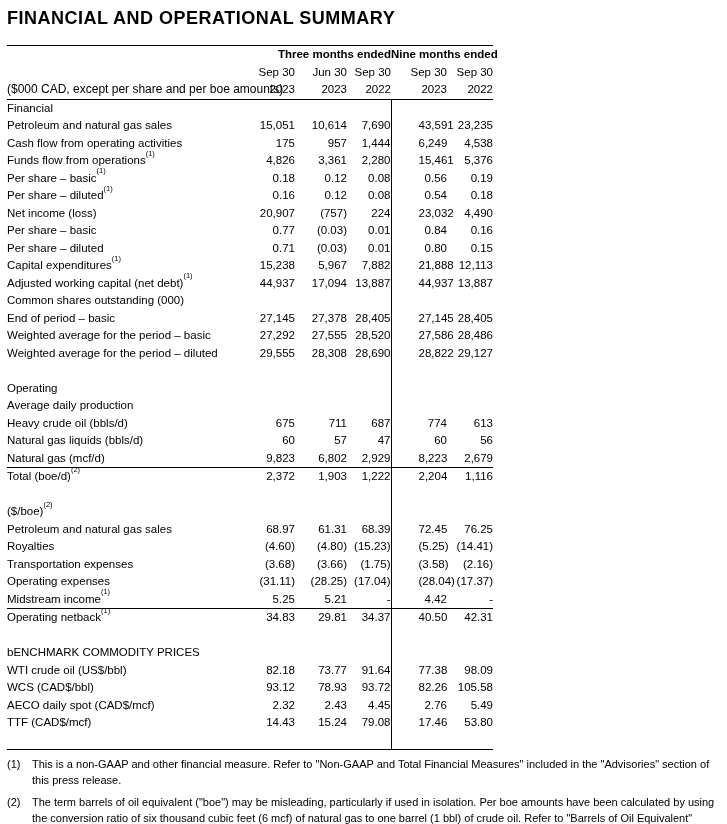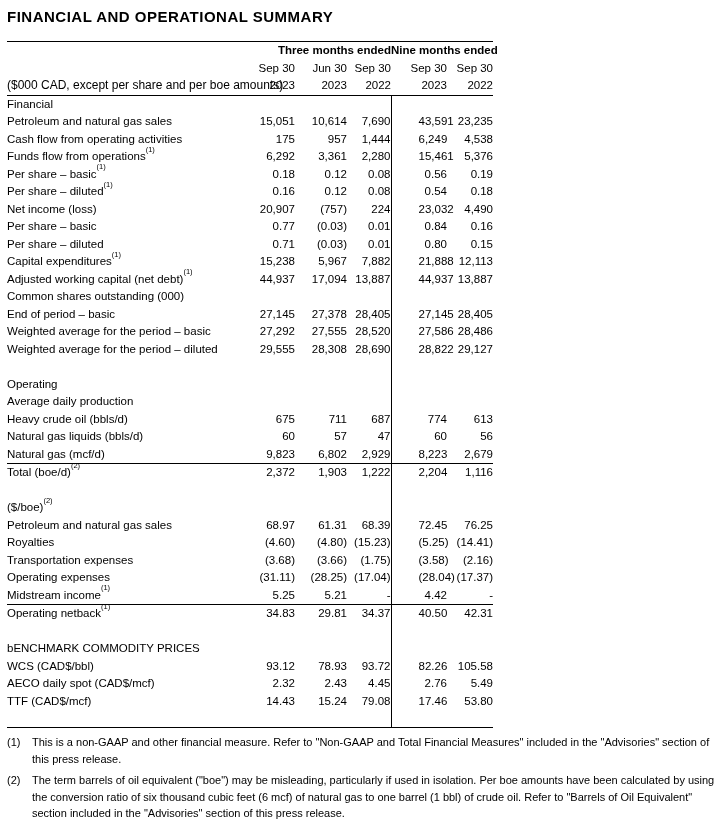--- a/index.html
+++ b/index.html
@@ -4,21 +4,21 @@
 <style>
   * { box-sizing: border-box; margin: 0; padding: 0; }
   html, body {
     width: 727px; height: 824px;
     background: #ffffff; color: #000000;
     font-family: "Liberation Sans", "DejaVu Sans", sans-serif;
     overflow: hidden;
   }
   h1.title {
     margin: 8px 0 16px 7px;
-    font-size: 15px; font-weight: bold; letter-spacing: 0.5px;
+    font-size: 18px; font-weight: bold; letter-spacing: 0.5px;
   }
   table.fin {
     border-collapse: collapse; table-layout: fixed;
     width: 486px; margin: 13px 0 0 7px;
     font-size: 11.5px;
   }
   table.fin td {
     padding: 0; height: 17.5px; line-height: 17.5px;
     vertical-align: middle; white-space: nowrap;
     font-weight: normal;
@@ -105,21 +105,21 @@
       <tr>
         <td class="lbl">Cash flow from operating activities</td>
         <td class="num c1 b">175</td>
         <td class="num c2">957</td>
         <td class="num c3">1,444</td>
         <td class="num c4 b">6,249</td>
         <td class="num c5">4,538</td>
       </tr>
       <tr>
         <td class="lbl">Funds flow from operations<sup class="fnref">(1)</sup></td>
-        <td class="num c1 b">6,292</td>
+        <td class="num c1 b">4,826</td>
         <td class="num c2">3,361</td>
         <td class="num c3">2,280</td>
         <td class="num c4 b">15,461</td>
         <td class="num c5">5,376</td>
       </tr>
       <tr>
         <td class="lbl ind1">Per share – basic<sup class="fnref">(1)</sup></td>
         <td class="num c1 b">0.18</td>
         <td class="num c2">0.12</td>
         <td class="num c3">0.08</td>
@@ -334,20 +334,28 @@
         <td class="num c4 b"></td>
         <td class="num c5"></td>
       </tr>
       <tr>
         <td class="lbl sec">bENCHMARK COMMODITY PRICES</td>
         <td class="num c1 b"></td>
         <td class="num c2"></td>
         <td class="num c3"></td>
         <td class="num c4 b"></td>
         <td class="num c5"></td>
+      </tr>
+      <tr>
+        <td class="lbl">WTI crude oil (US$/bbl)</td>
+        <td class="num c1 b">82.18</td>
+        <td class="num c2">73.77</td>
+        <td class="num c3">91.64</td>
+        <td class="num c4 b">77.38</td>
+        <td class="num c5">98.09</td>
       </tr>
       <tr>
         <td class="lbl">WCS (CAD$/bbl)</td>
         <td class="num c1 b">93.12</td>
         <td class="num c2">78.93</td>
         <td class="num c3">93.72</td>
         <td class="num c4 b">82.26</td>
         <td class="num c5">105.58</td>
       </tr>
       <tr>

